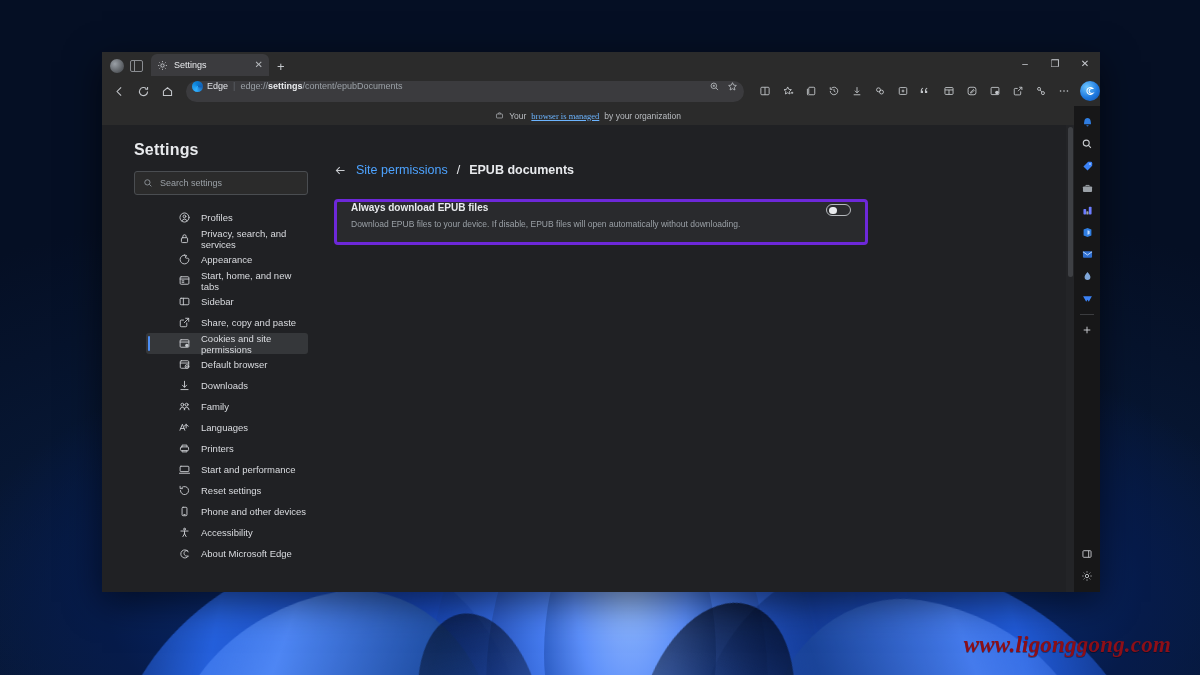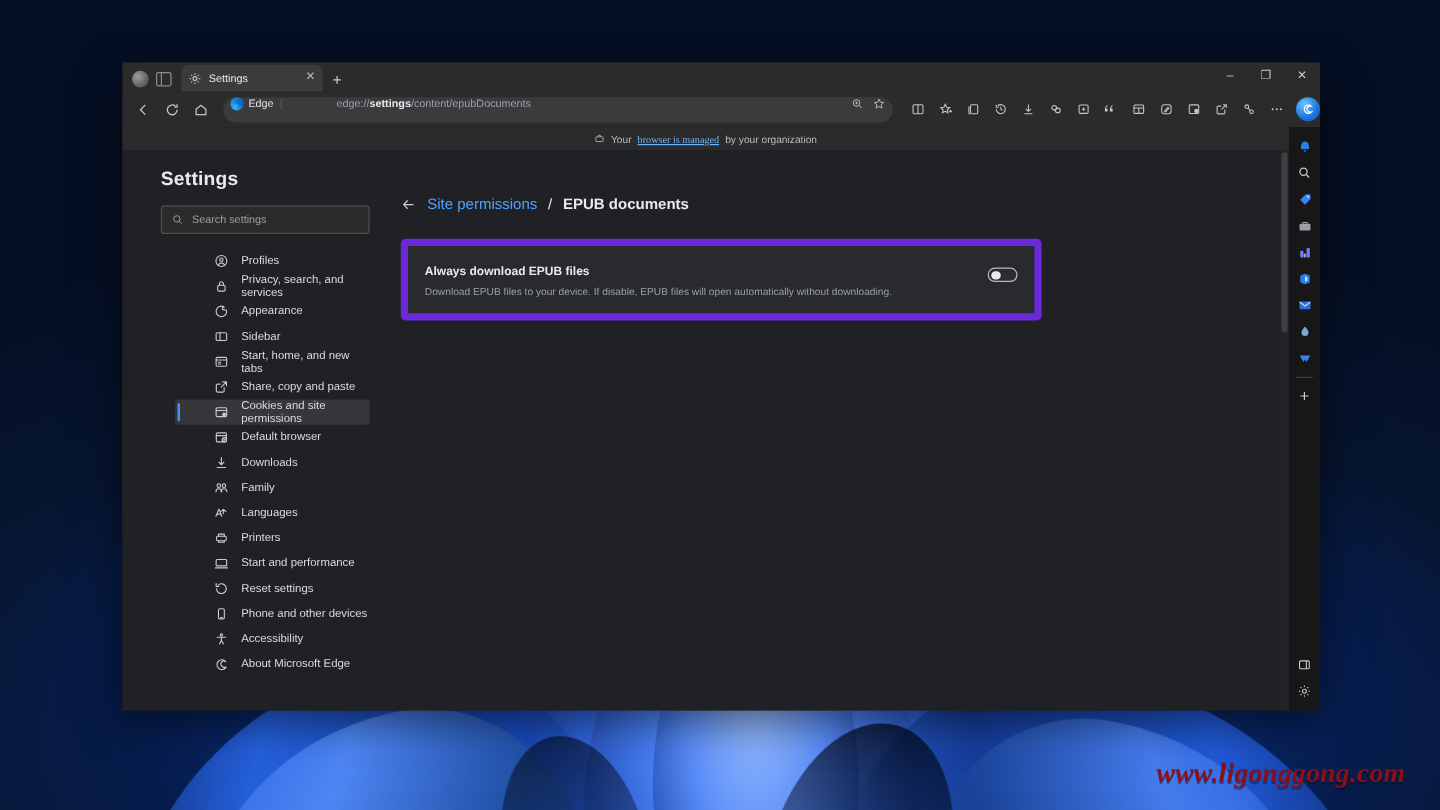--- a/index.html
+++ b/index.html
@@ -120,21 +120,21 @@
     background: #3b3b3e; border-radius: 11px;
     display: flex; align-items: flex-start; padding: 0 6px; gap: 5px;
     font-size: 9px; color: #9aa0a6;
   }
   .omnibox-edge-chip { display: flex; align-items: center; gap: 4px; color: #e0e2e6; }
   .omnibox-chip-logo {
     width: 11px; height: 11px; border-radius: 50%;
     background: conic-gradient(from 200deg, #2fb0ff, #0b7fd4 40%, #1361b5 70%, #2fb0ff);
   }
   .omni-sep { color: #5f6368; }
-  .omni-url { flex: 1; white-space: nowrap; overflow: hidden; margin-left: 40px; }
+  .omni-url { flex: 1; white-space: nowrap; overflow: hidden; }
   .omni-url b { color: #e8eaed; font-weight: bold; }
   .omni-icons { display: flex; align-items: center; gap: 7px; margin-left: auto; color: #b9bcc0; }
   .toolbar-right { display: flex; align-items: center; gap: 1px; margin-left: 2px; }
   .copilot-btn {
     width: 20px; height: 20px; border-radius: 50%; margin-left: 4px;
     background: radial-gradient(circle at 35% 30%, #6ec6ff, #1f7ae0 55%, #0f4fa8);
     display: flex; align-items: center; justify-content: center;
     color: #fff; font-size: 9px; font-weight: bold;
   }
 
@@ -174,22 +174,22 @@
 
   
   .scontent { flex: 1; padding: 14px 0 0 10px; min-width: 0; }
   .crumb { display: flex; align-items: center; gap: 9px; font-size: 12.5px; margin: 24px 0 22px 0; }
   .crumb .back { color: #c8cbcf; font-size: 13px; display:flex; }
   .crumb .lnk { color: #4da3ff; }
   .crumb .sep { color: #e8eaed; }
   .crumb .cur { color: #e8eaed; font-weight: bold; }
 
   .card {
-    width: 534px; background: #292a2d; border: 6px solid #6d28d9; border-radius: 4px;
-    padding: 16px 14px 12px 14px; display: flex; align-items: flex-start; gap: 12px;
+    width: 534px; background: #292a2d; border: 3px solid #6d28d9; border-radius: 4px;
+    padding: 0 14px 12px 14px; display: flex; align-items: flex-start; gap: 12px;
   }
   .card-text { flex: 1; min-width: 0; }
   .card-title { font-size: 10px; font-weight: bold; color: #e8eaed; margin-bottom: 6px; }
   .card-desc { font-size: 8.5px; color: #9aa0a6; line-height: 1.35; }
   .switch {
     width: 25px; height: 12px; border-radius: 7px; border: 1px solid #b6b9bd;
     background: #2b2c2f; position: relative; flex: 0 0 auto; margin-top: 2px;
   }
   .switch .knob {
     position: absolute; left: 2px; top: 1.6px; width: 7.5px; height: 7.5px;
@@ -445,35 +445,35 @@
                 <span class="ico">
                   <svg viewBox="0 0 16 16" width="13" height="13" fill="none" stroke="currentColor" stroke-width="1.15" stroke-linecap="round" stroke-linejoin="round">
                     <path d="M8 2.6A5.4 5.4 0 1 0 13.4 8c0-1.2-1-1.6-2-1.6h-1a1.4 1.4 0 0 1 0-2.8h.5C10.2 3 9.2 2.6 8 2.6z"></path>
                   </svg>
                 </span>
                 <span>Appearance</span>
               </div>
               <div class="snav-item">
                 <span class="ico">
                   <svg viewBox="0 0 16 16" width="13" height="13" fill="none" stroke="currentColor" stroke-width="1.15" stroke-linecap="round" stroke-linejoin="round">
-                    <rect x="2.6" y="4" width="10.8" height="8" rx="1.2"></rect>
-                    <path d="M6.6 4v8"></path>
-                  </svg>
-                </span>
-                <span>Sidebar</span>
-              </div>
-              <div class="snav-item">
-                <span class="ico">
-                  <svg viewBox="0 0 16 16" width="13" height="13" fill="none" stroke="currentColor" stroke-width="1.15" stroke-linecap="round" stroke-linejoin="round">
                     <rect x="2.6" y="3.4" width="10.8" height="9.2" rx="1.2"></rect>
                     <path d="M2.6 6.2h10.8"></path>
                     <path d="M5 8.4h2.2M5 10.2h2.2"></path>
                   </svg>
                 </span>
                 <span>Start, home, and new tabs</span>
+              </div>
+              <div class="snav-item">
+                <span class="ico">
+                  <svg viewBox="0 0 16 16" width="13" height="13" fill="none" stroke="currentColor" stroke-width="1.15" stroke-linecap="round" stroke-linejoin="round">
+                    <rect x="2.6" y="4" width="10.8" height="8" rx="1.2"></rect>
+                    <path d="M6.6 4v8"></path>
+                  </svg>
+                </span>
+                <span>Sidebar</span>
               </div>
               <div class="snav-item">
                 <span class="ico">
                   <svg viewBox="0 0 16 16" width="13" height="13" fill="none" stroke="currentColor" stroke-width="1.15" stroke-linecap="round" stroke-linejoin="round">
                     <path d="M10.8 8.6V12a1.2 1.2 0 0 1-1.2 1.2H4a1.2 1.2 0 0 1-1.2-1.2V6.2A1.2 1.2 0 0 1 4 5h2.8"></path>
                     <path d="M9.4 2.8h3.8v3.8M13.2 2.8L7.8 8.2"></path>
                   </svg>
                 </span>
                 <span>Share, copy and paste</span>
               </div>

